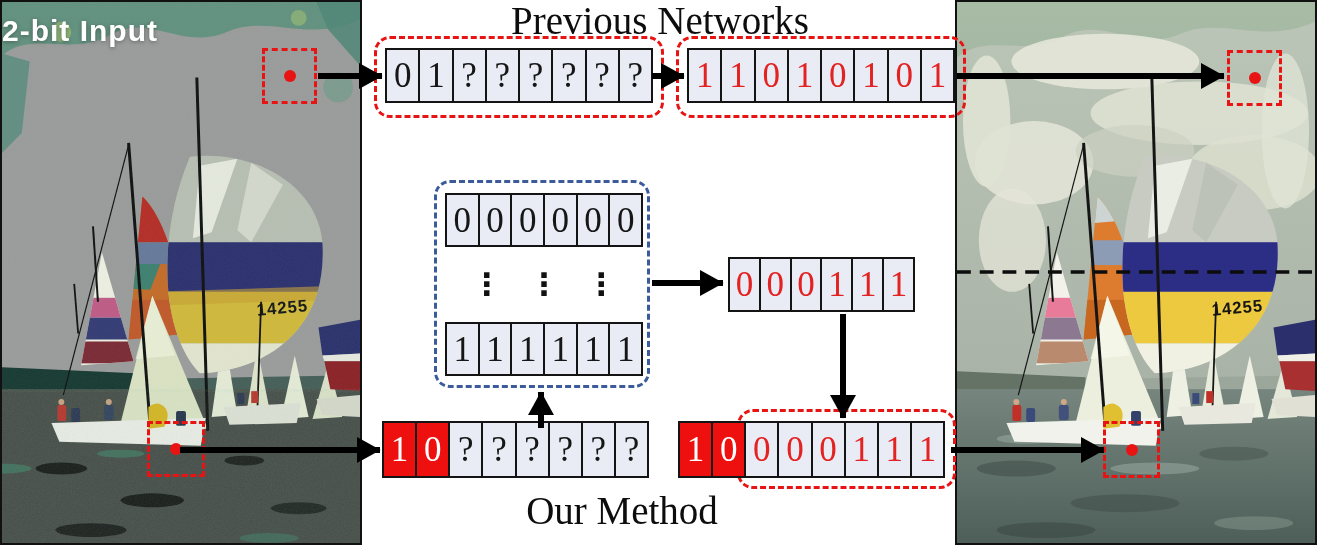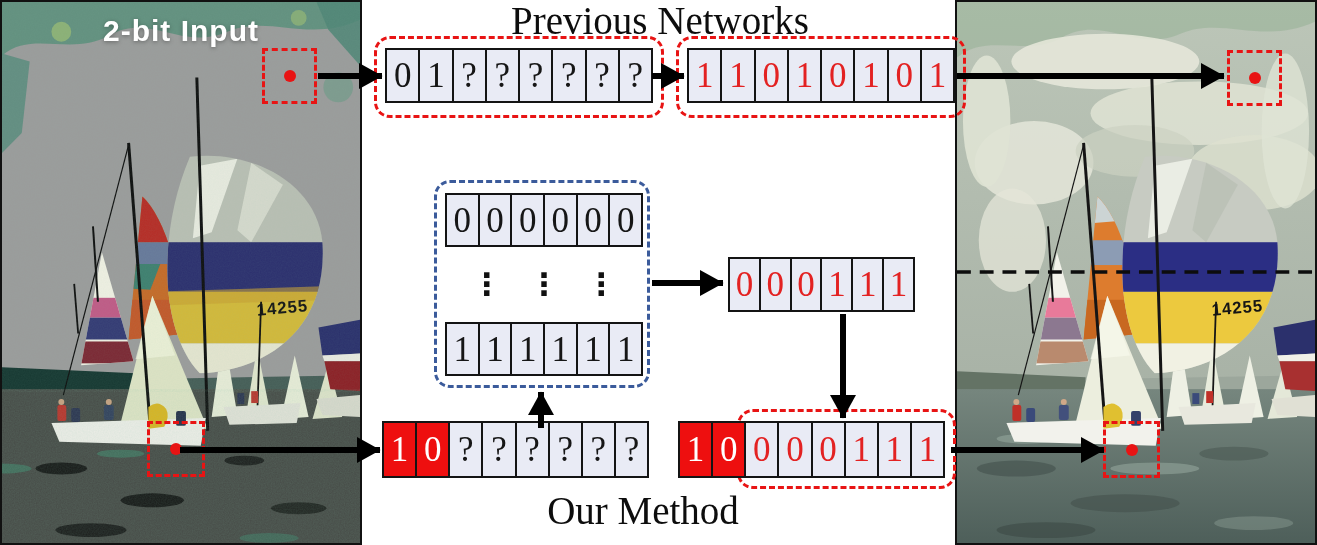--- a/index.html
+++ b/index.html
@@ -9,21 +9,21 @@
   }
   
   .photo{
     position:absolute;top:0;height:545px;width:362px;
     border:2px solid #111;box-sizing:border-box;background:#9b9b9b;z-index:1;
   }
   .photo.left{left:0;}
   .photo.right{left:955px;width:362px;}
   .photo svg{display:block;width:100%;height:100%;}
   .photo-label{
-    position:absolute;top:12px;left:0;width:100%;text-align:center;
+    position:absolute;top:12px;left:0;width:100%;text-align:left;
     color:#fff;font-family:"Liberation Sans", sans-serif;font-weight:bold;
     font-size:30px;letter-spacing:1px;text-shadow:0 1px 4px rgba(0,0,0,.35);
     z-index:2;
   }
   
   .samplebox{
     position:absolute;border:3.5px dashed var(--red);box-sizing:border-box;z-index:3;
   }
   .samplebox .dot{
     position:absolute;left:50%;top:50%;width:12px;height:12px;margin:-6px 0 0 -6px;
@@ -286,21 +286,21 @@
         <circle cx="60" cy="403" r="3" fill="#d0a888"></circle>
         <circle cx="108" cy="403" r="3" fill="#d0a888"></circle>
         <path d="M148,408 q10,-8 18,2 q4,8 -2,18 l-16,2 Z" fill="#e0c030"></path>
         <rect x="176" y="412" width="10" height="15" rx="2" fill="#33406a"></rect>
       </g>
       <line x1="0" y1="272" x2="362" y2="272" stroke="#0d0d0d" stroke-width="3.5" stroke-dasharray="14 9"></line>
     </svg>
   </div>
 
   <div class="section-title" style="left:400px;top:-2px;width:520px;">Previous Networks</div>
-  <div class="section-title" style="left:443px;top:488px;width:400px;">Our Method</div>
+  <div class="section-title" style="left:422px;top:488px;width:400px;">Our Method</div>
 
   <div class="samplebox" style="left:262px;top:48px;width:55px;height:56px;">
       <span class="dot"></span>
     </div>
   <div class="samplebox" style="left:147px;top:421px;width:58px;height:56px;">
       <span class="dot"></span>
     </div>
   <div class="samplebox" style="left:1227px;top:50px;width:55px;height:56px;">
       <span class="dot"></span>
     </div>

